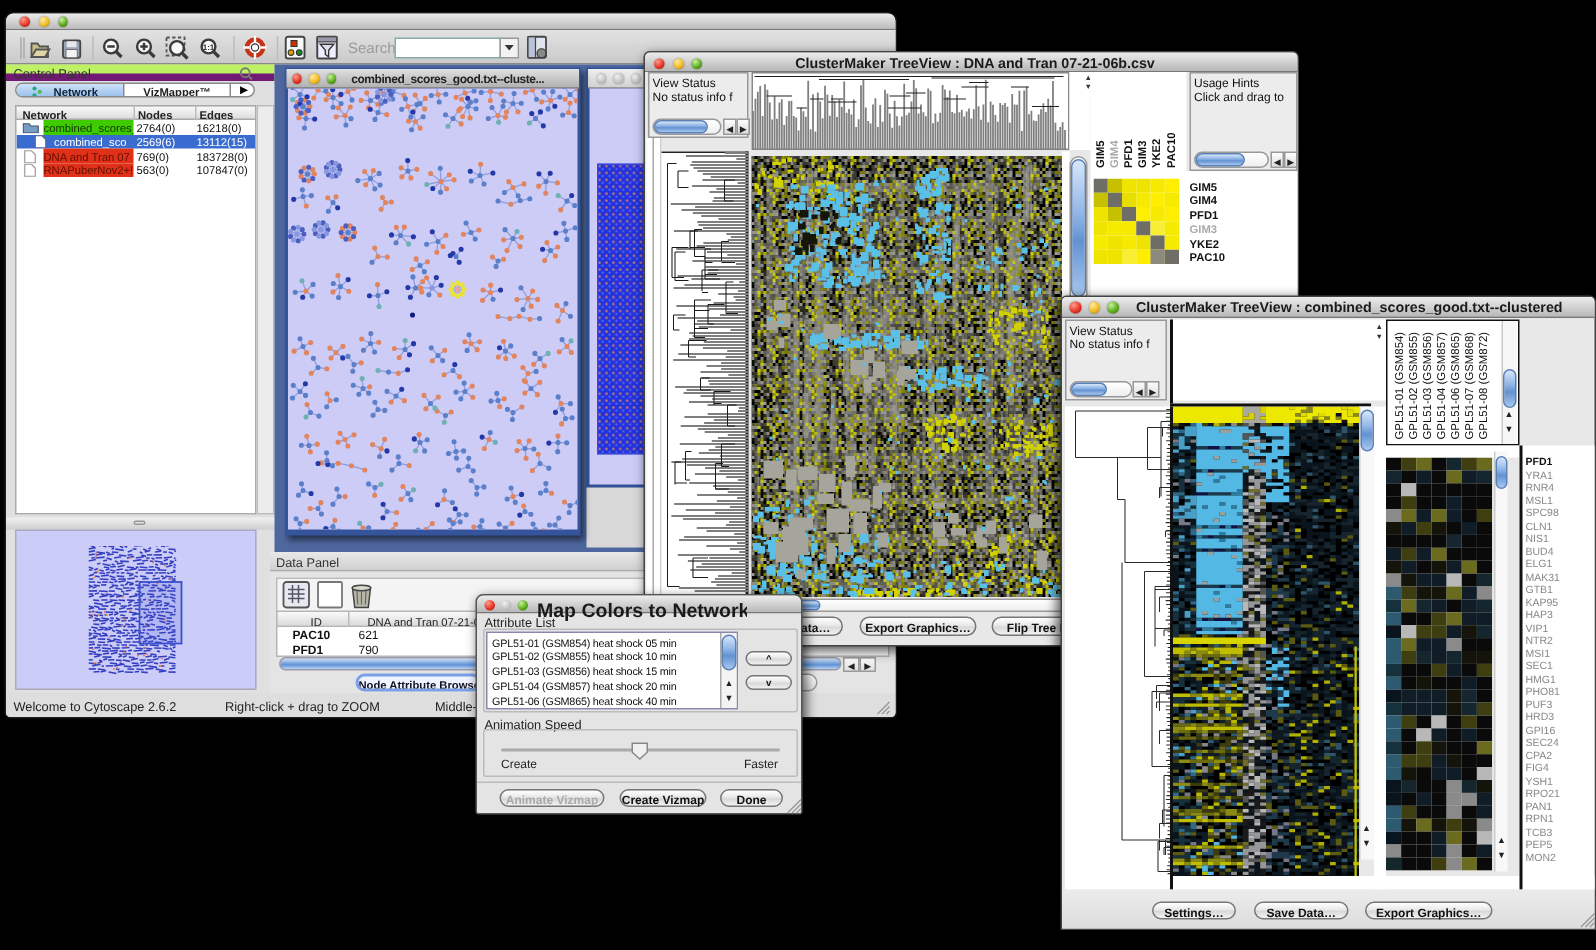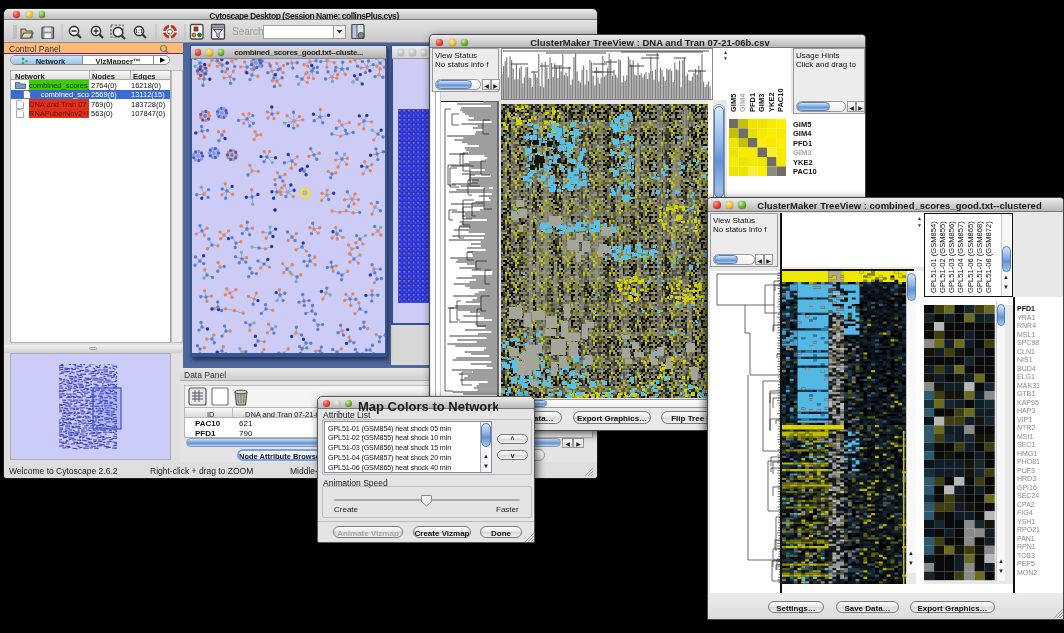--- a/index.html
+++ b/index.html
@@ -12,21 +12,20 @@
 .thumb{position:absolute;border-radius:8px;background:linear-gradient(#d7e6fa,#8fb5e6 40%,#6392d2 60%,#a8c8ee);border:1px solid #5a80b8}
 .sbtrack{position:absolute;background:linear-gradient(#fff,#eee);border:1px solid #999;border-radius:8px}
 .sqbtn{position:absolute;background:linear-gradient(#fdfdfd,#ddd);border:1px solid #999;font-size:6px;color:#222;text-align:center}
 </style></head>
 <body>
 <div class="ab" style="left:4px;top:9px;width:593px;height:469px;background:#e2e2e2;border-radius:5px 5px 3px 3px;box-shadow:0 0 0 1px #1c1c1c">
     <div class="ab" style="left:0;top:0;width:593px;height:11px;background:linear-gradient(#ececec,#bdbdbd);border-radius:5px 5px 0 0;border-bottom:1px solid #7a7a7a"></div>
     <div class="tl" style="left:9.4px;top:2.3px;width:6.8px;height:6.8px;background:radial-gradient(circle at 35% 30%,#ff9a8a,#e33022 60%,#9a1508);box-shadow:0 0 1px #00000088"></div>
     <div class="tl" style="left:22px;top:2.3px;width:6.8px;height:6.8px;background:radial-gradient(circle at 35% 30%,#ffe9a0,#f0b81e 60%,#9a7a00);box-shadow:0 0 1px #00000088"></div>
     <div class="tl" style="left:34.6px;top:2.3px;width:6.8px;height:6.8px;background:radial-gradient(circle at 35% 30%,#c8f0a0,#57a818 60%,#2e6a00);box-shadow:0 0 1px #00000088"></div>
-    <div class="ttl ab" style="left:60px;top:1.5px;width:480px;font-size:8.5px;letter-spacing:-0.45px">Cytoscape Desktop (Session Name: collinsPlus.cys)</div>
     <div class="ab" style="left:0;top:11px;width:593px;height:23px;background:linear-gradient(#e2e2e2,#cacaca);border-bottom:1px solid #8a8a8a"></div>
     <svg class="ab" style="left:0;top:11px" width="597" height="24" viewBox="0 0 597 24">
       <line x1="10" y1="5" x2="10" y2="19" stroke="#aaa" stroke-width="1"></line>
       <line x1="12" y1="5" x2="12" y2="19" stroke="#aaa" stroke-width="1"></line>
       <g>
         <path d="M17 9h4l1.5 2H28v7H17z" fill="#c8bc88" stroke="#555" stroke-width="1.2"></path>
         <path d="M17 18l3-5h9l-3 5z" fill="#e0d6a8" stroke="#555" stroke-width="1.2"></path>
       </g>
       <g>
         <rect x="38" y="7" width="11.5" height="11.5" rx="1" fill="#9aa4b4" stroke="#444" stroke-width="1.2"></rect>
@@ -83,21 +82,21 @@
       <rect x="259.5" y="5.5" width="70" height="13" fill="#fff" stroke="#8aa" stroke-width="1"></rect>
       <rect x="329.5" y="5.5" width="12" height="13" fill="linear" fill-opacity="0" stroke="#999" stroke-width="1"></rect>
       <rect x="330" y="6" width="11" height="12" fill="#f2f2f2"></rect>
       <path d="M332.5 10h6l-3 3.6z" fill="#333"></path>
       <g>
         <rect x="348" y="4.5" width="12" height="14" rx="1" fill="#dfe4ee" stroke="#444" stroke-width="1.2"></rect>
         <rect x="348" y="4.5" width="5" height="14" fill="#b8c2d8" stroke="#444" stroke-width="0.8"></rect>
         <circle cx="357" cy="15.5" r="3" fill="#888" stroke="#333" stroke-width="0.8"></circle>
       </g>
     </svg>
-    <div class="ab" style="left:0;top:34px;width:179px;height:11px;background:#fdba74;border-bottom:1px solid #701a75;font-size:8.5px;color:#333">
+    <div class="ab" style="left:0;top:34px;width:179px;height:11px;background:#bef264;border-bottom:5px solid #701a75;font-size:8.5px;color:#333">
       <span style="position:absolute;left:5px;top:1px">Control Panel</span>
       <svg class="ab" style="left:155px;top:1px" width="10" height="10">
         <circle cx="4.5" cy="4.5" r="3" fill="none" stroke="#777" stroke-width="1.2"></circle>
         <line x1="6.7" y1="6.7" x2="9" y2="9" stroke="#777" stroke-width="1.4"></line>
       </svg>
     </div>
     <div class="ab" style="left:0;top:45px;width:179px;height:408px;background:#e0e0e0"></div>
     <div class="ab" style="left:6px;top:46px;width:160px;height:10px;border:1px solid #8a8a8a;border-radius:5px;background:#fff;overflow:hidden">
       <div class="ab" style="left:0;top:0;width:72px;height:10px;background:linear-gradient(#cfe2f8,#8fbaea);border-right:1px solid #8a8a8a;font-size:7.5px;font-weight:bold;color:#123;text-align:center"><svg class="ab" style="left:10px;top:1px" width="8" height="8">
           <circle cx="2" cy="2" r="1.4" fill="#2a8"></circle>
@@ -118,21 +117,21 @@
     </div>
     <div class="ab" style="left:6px;top:71px;width:161px;height:263px;background:#fff;border:1px solid #aaa;border-top:none;overflow:hidden;font-size:7.5px;color:#111">
       <div class="ab" style="left:0;top:0px;width:161px;height:9.5px;">
         <svg class="ab" style="left:4px;top:1px" width="11" height="8">
           <path d="M0.5 1.5h4l1 1.5h5v4.5H0.5z" fill="#7a9cc8" stroke="#456" stroke-width="0.8"></path>
         </svg>
         <div class="ab" style="left:18px;top:0px;width:60px;height:9.5px;background:#3ecc00;color:#143300;overflow:hidden;white-space:nowrap"><span style="position:relative;top:0.8px">combined_scores_</span></div>
         <span style="position:absolute;left:80px;top:0.8px;color:#111">2764(0)</span>
         <span style="position:absolute;left:120px;top:0.8px;color:#111">16218(0)</span>
       </div>
-      <div class="ab" style="left:0;top:9.5px;width:188px;height:9.5px;background:#3a6cd0;text-align:right;">
+      <div class="ab" style="left:0;top:9.5px;width:188px;height:9.5px;background:#3a6cd0;">
         <svg class="ab" style="left:12px;top:0.5px" width="8" height="9">
           <path d="M0.5 0.5h4.5l2.5 2.5v5.5H0.5z" fill="#fff" stroke="#668" stroke-width="0.8"></path>
         </svg>
         <div class="ab" style="left:25px;top:0px;width:53px;height:9.5px;background:transparent;color:#fff;overflow:hidden;white-space:nowrap"><span style="position:relative;top:0.8px">combined_sco</span></div>
         <span style="position:absolute;left:80px;top:0.8px;color:#fff">2569(6)</span>
         <span style="position:absolute;left:120px;top:0.8px;color:#fff">13112(15)</span>
       </div>
       <div class="ab" style="left:0;top:19px;width:161px;height:9.5px;">
         <svg class="ab" style="left:5px;top:0.5px" width="8" height="9">
           <path d="M0.5 0.5h4.5l2.5 2.5v5.5H0.5z" fill="#fff" stroke="#999" stroke-width="0.8"></path>

